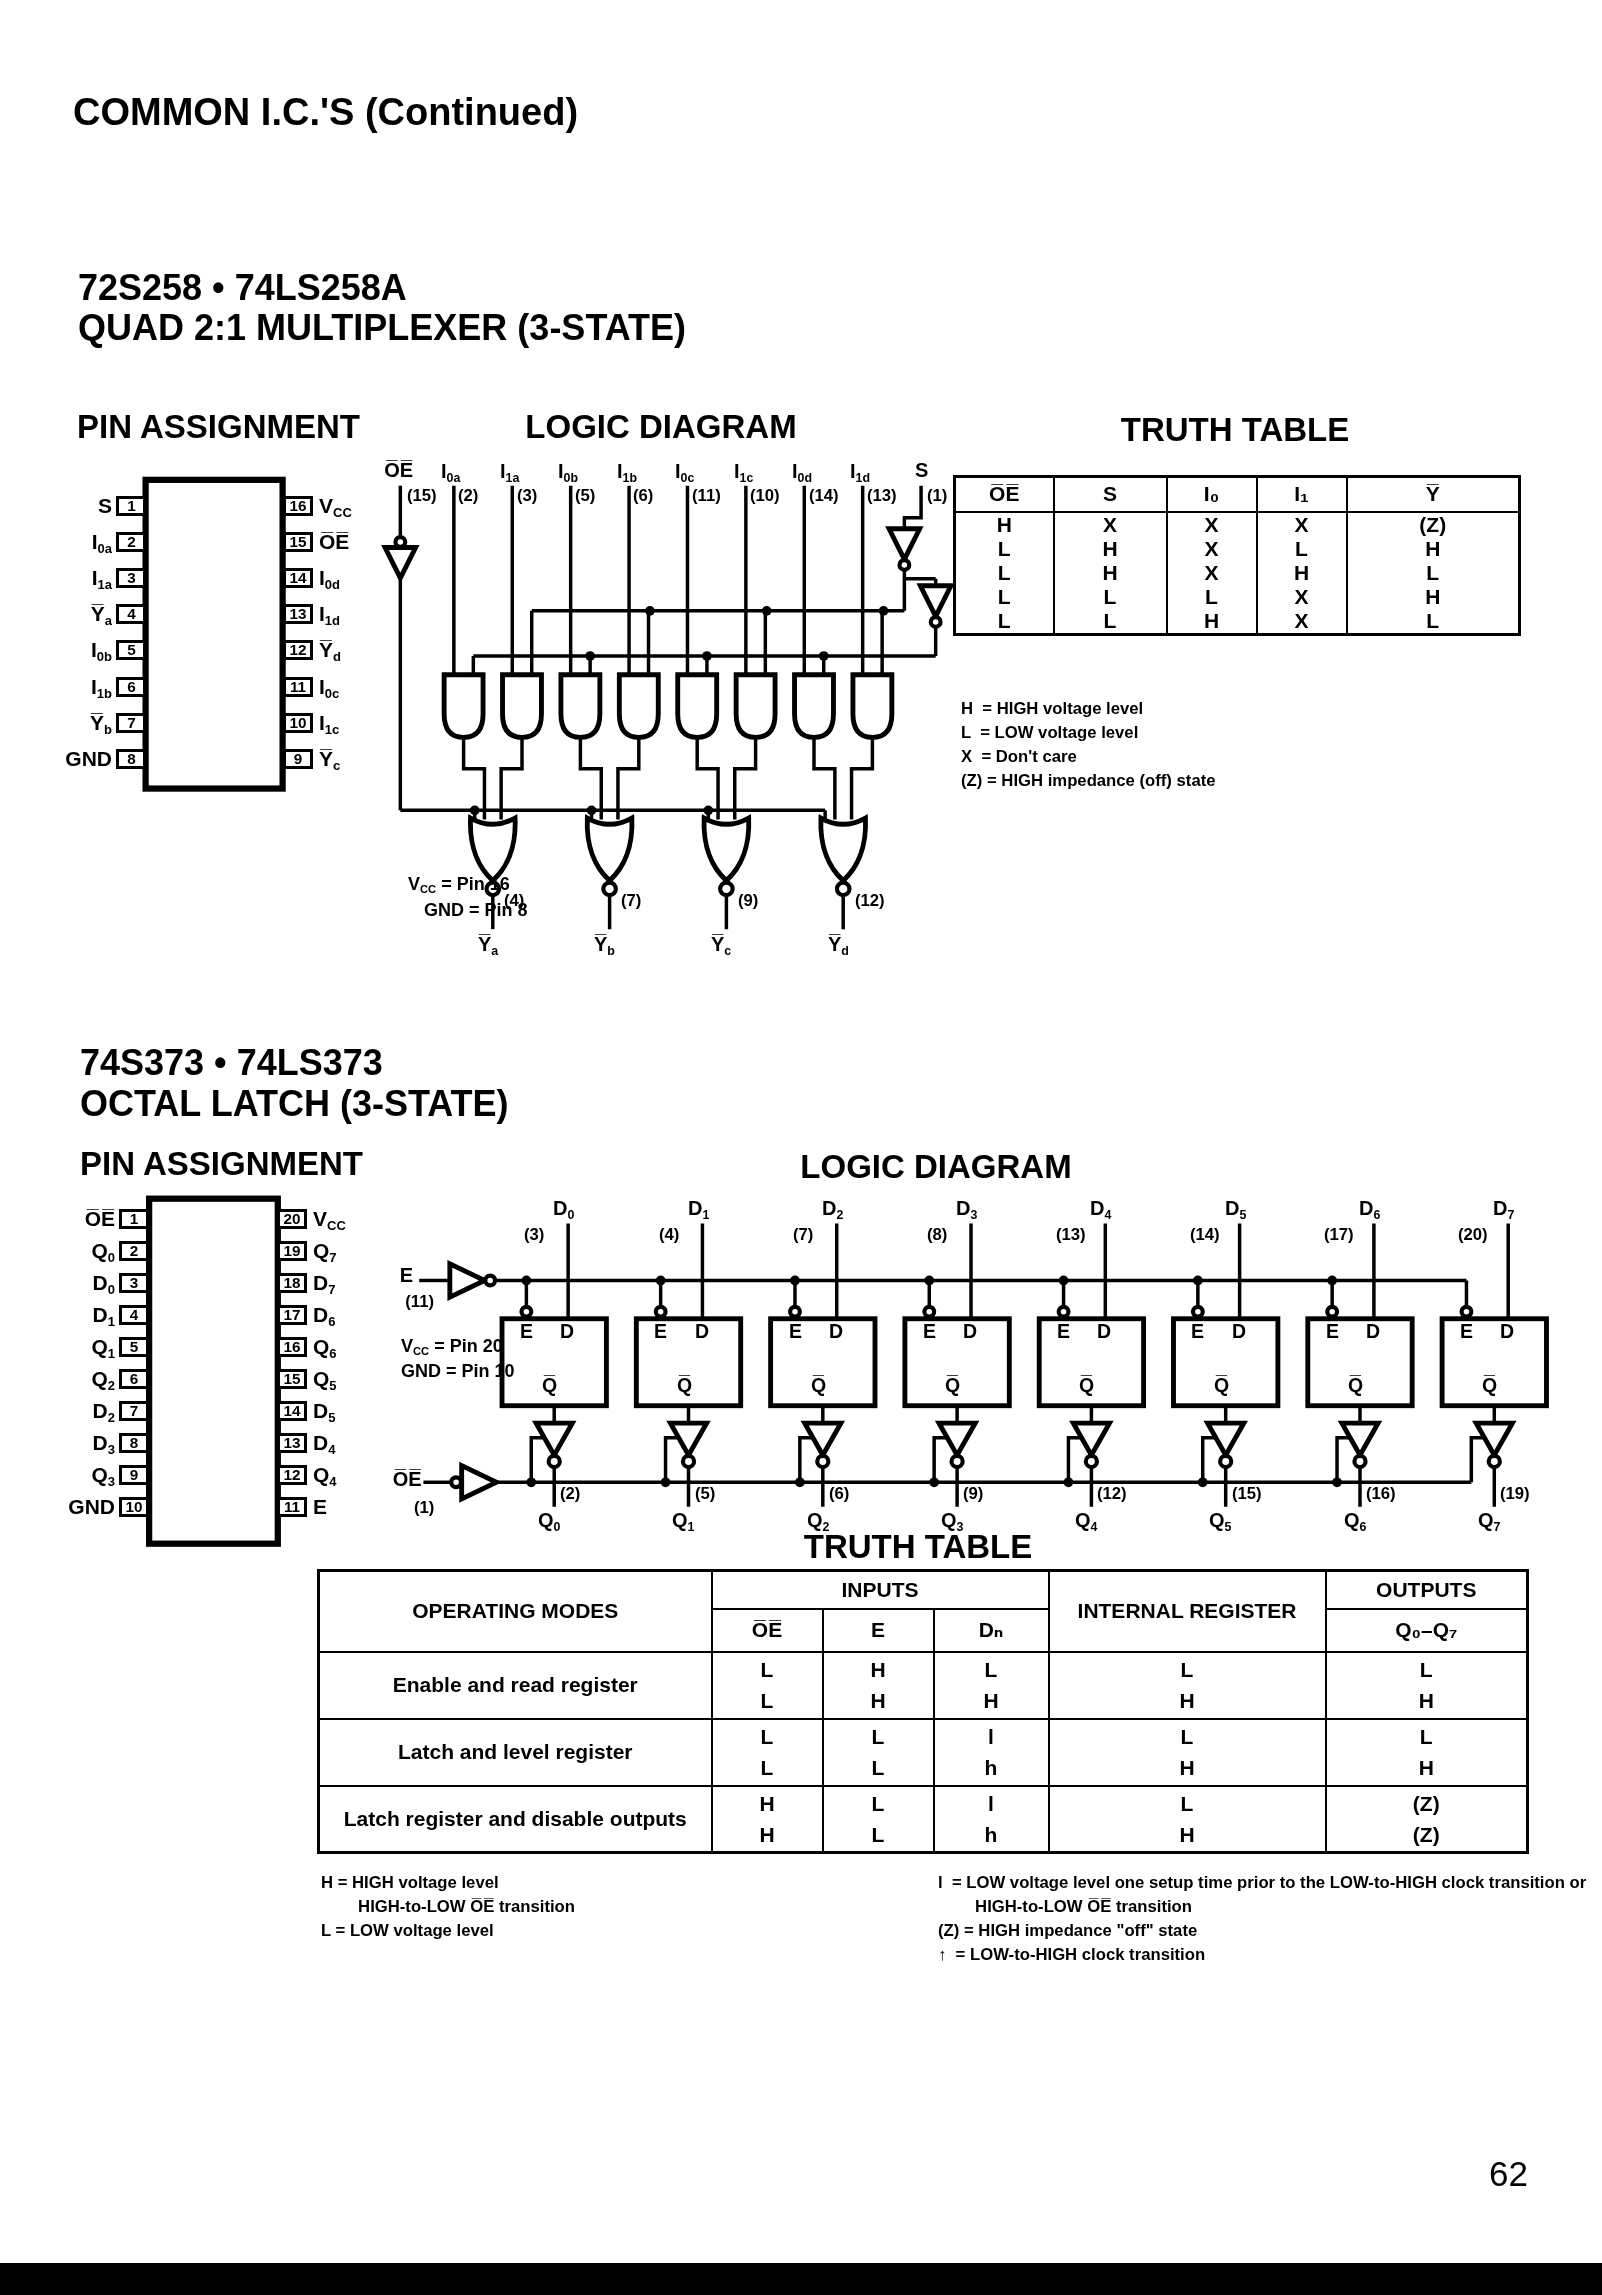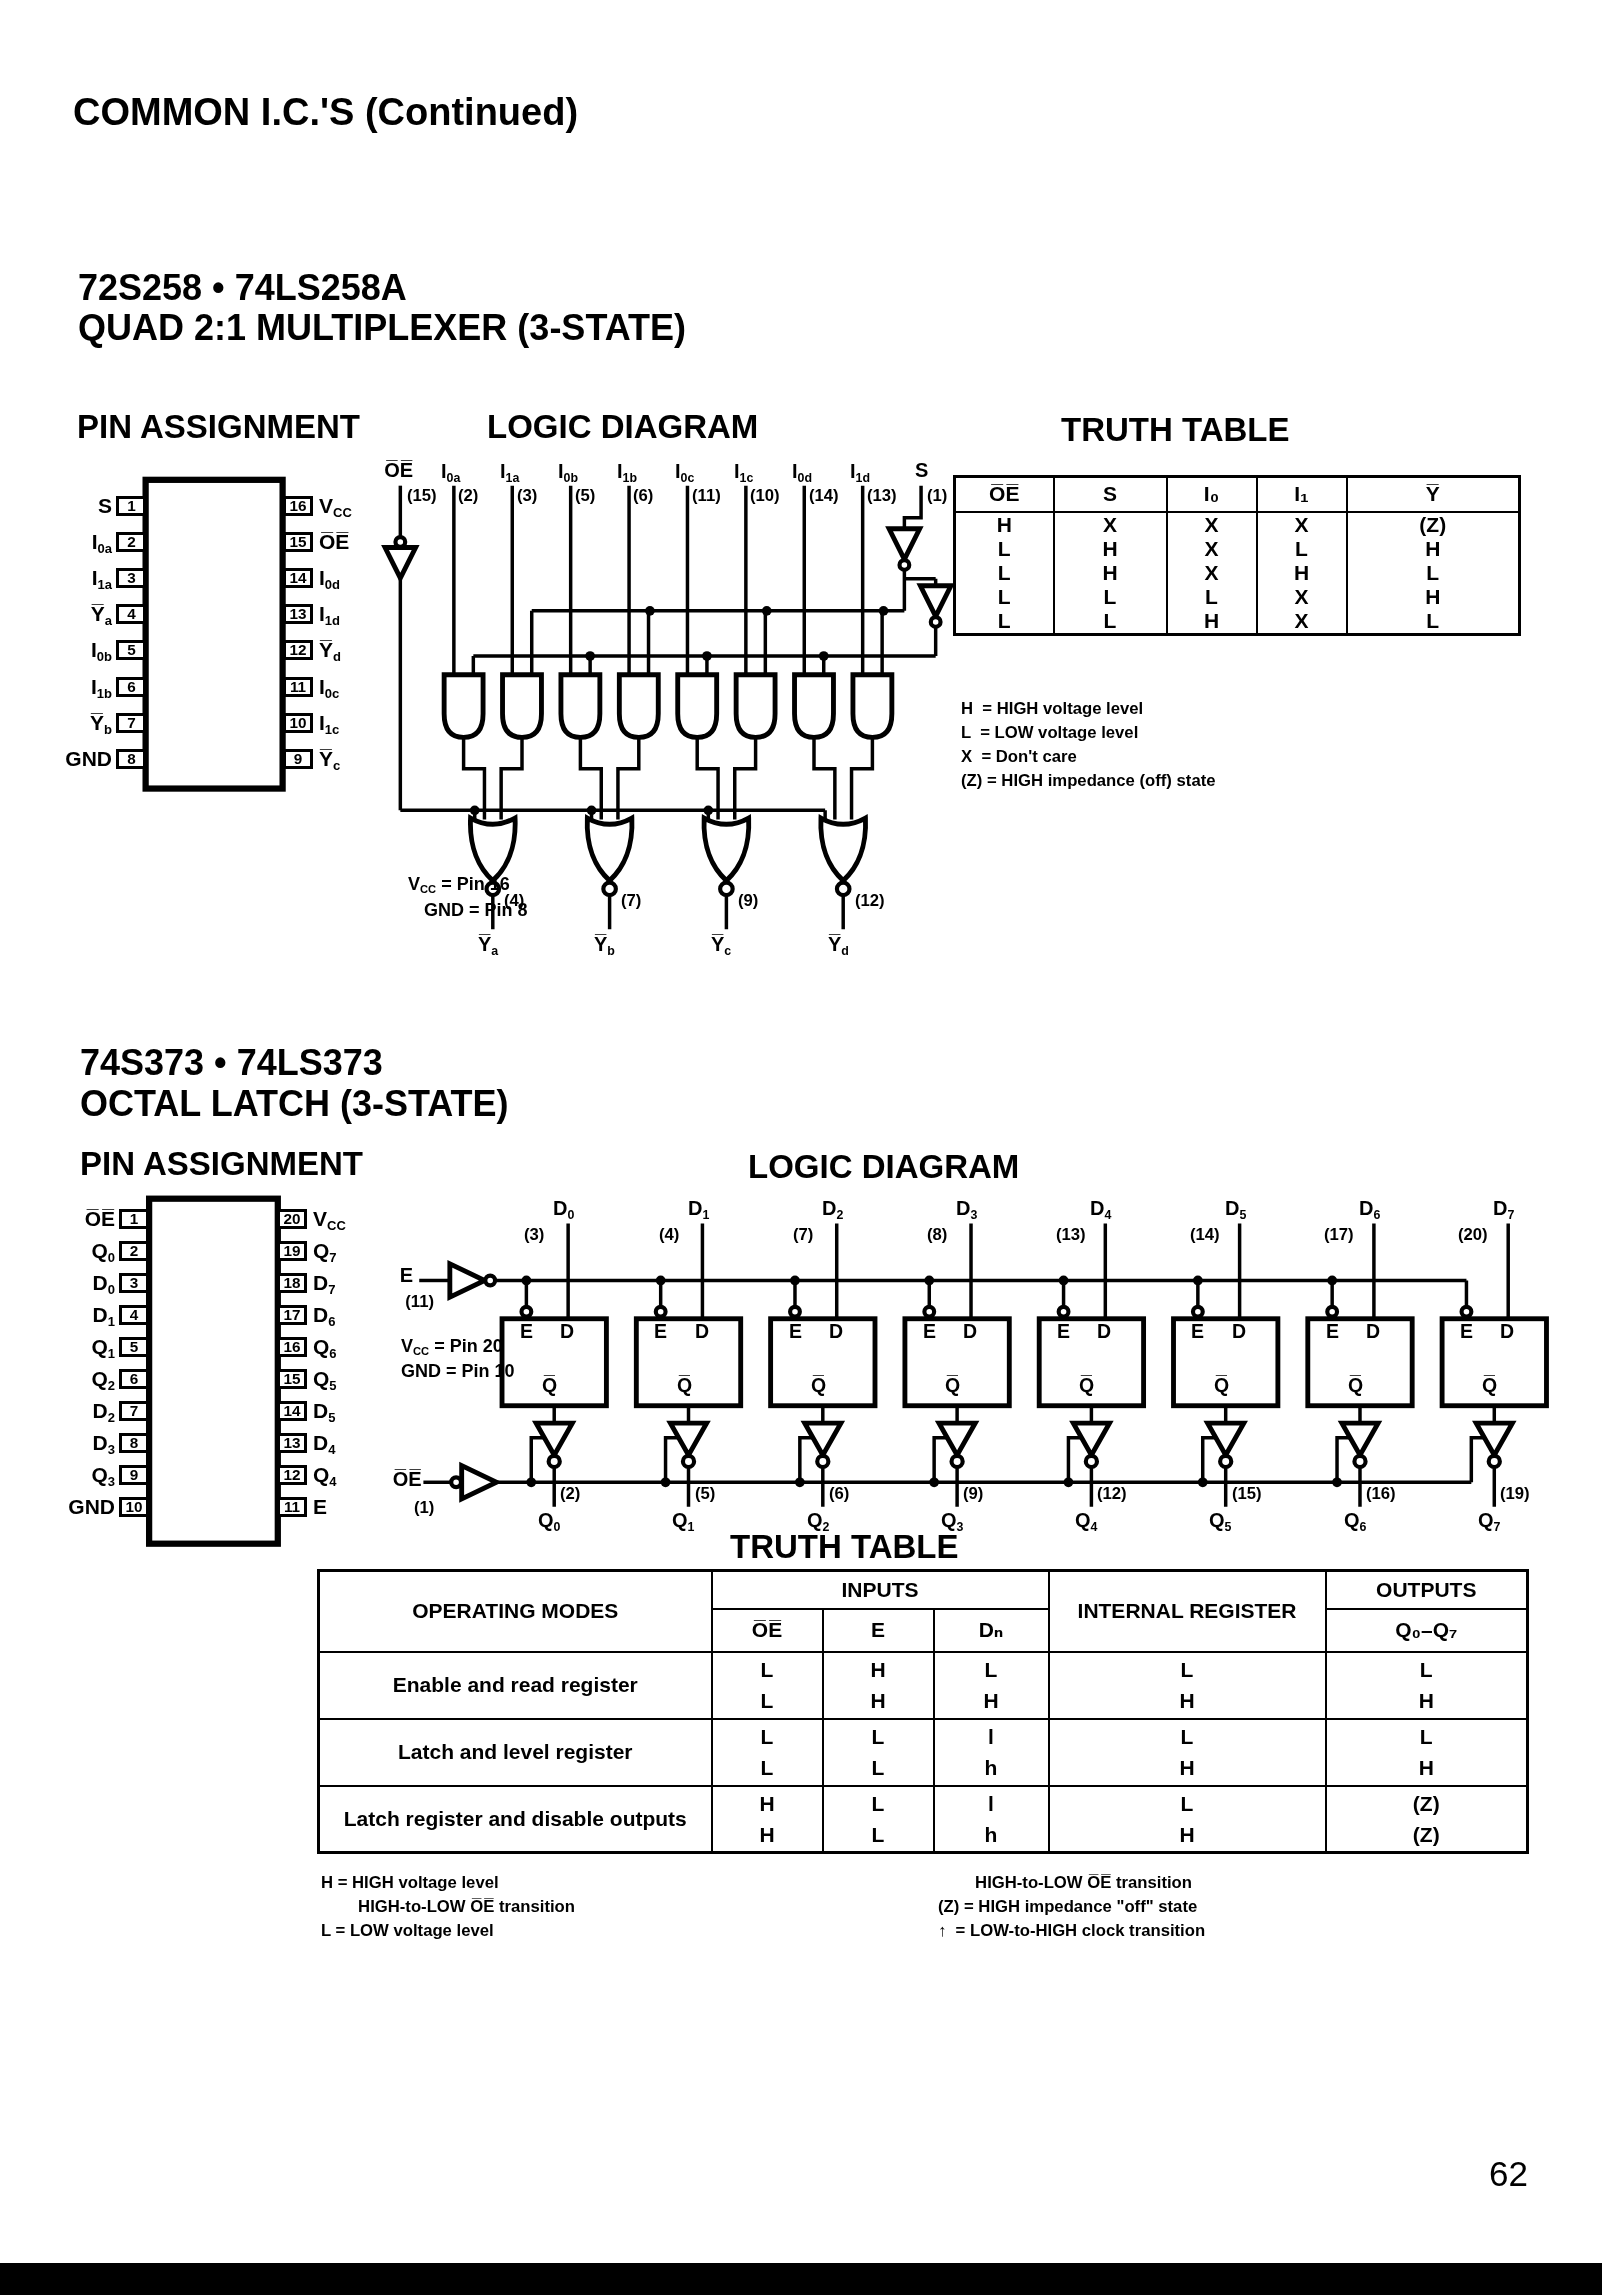--- a/index.html
+++ b/index.html
@@ -2,21 +2,21 @@
 <html style="font-size:11px"><head>
 <meta charset="utf-8">
 <style>
   html,body{margin:0;padding:0}
   body{width:1603px;height:2295px;position:relative;background:#fff;color:#000;
        font-family:"Liberation Sans",ized sans-serif;font-family:"Liberation Sans","DejaVu Sans",sans-serif;overflow:hidden}
   .abs{position:absolute}
   .h1{position:absolute;font:bold 38px/40px "Liberation Sans","DejaVu Sans",sans-serif;white-space:nowrap}
   .ttl{position:absolute;font:bold 36px/40px "Liberation Sans","DejaVu Sans",sans-serif;white-space:nowrap}
   .hd{position:absolute;font:bold 33px/36px "Liberation Sans","DejaVu Sans",sans-serif;white-space:nowrap}
-  .hdc{text-align:left;white-space:nowrap}
+  .hdc{text-align:center;white-space:nowrap}
   .plab{position:absolute;font:bold 21px/24px "Liberation Sans","DejaVu Sans",sans-serif;white-space:nowrap}
   .plab sub,.sig sub,.note sub{font-size:0.62em;vertical-align:-0.3em}
   .plab-l{right:277px;text-align:right}
   .plab-l2{right:288px;text-align:right}
   .pbox{position:absolute;width:24px;height:14px;border:3.5px solid #000;background:#fff;
         font:bold 15.3px/14.6px "Liberation Sans","DejaVu Sans",sans-serif;text-align:center}
   .sig{position:absolute;font:bold 20px/22px "Liberation Sans","DejaVu Sans",sans-serif;white-space:nowrap}
   .pnum{position:absolute;font:bold 16.7px/18px "Liberation Sans","DejaVu Sans",sans-serif;white-space:nowrap}
   .note{position:absolute;font:bold 18px/21px "Liberation Sans","DejaVu Sans",sans-serif;white-space:nowrap}
   .bx{position:absolute;font:bold 19.5px/21px "Liberation Sans","DejaVu Sans",sans-serif;white-space:nowrap}
@@ -519,20 +519,21 @@
         </td>
   </tr>
 </tbody>
   </table>
 <div class="fnb" style="left:321px;top:1871px">
   <div class="fn">H = HIGH voltage level</div>
   <div class="fn">        HIGH-to-LOW O̅E̅ transition</div>
   <div class="fn">L = LOW voltage level</div>
 </div>
 <div class="fnb" style="left:938px;top:1871px">
+  <div class="fn">l  = LOW voltage level one setup time prior to the LOW-to-HIGH clock transition or</div>
   <div class="fn">        HIGH-to-LOW O̅E̅ transition</div>
   <div class="fn">(Z) = HIGH impedance "off" state</div>
   <div class="fn">↑  = LOW-to-HIGH clock transition</div>
 </div>
 
 <div class="abs" style="left:1489px;top:2155px;font:35px/38px 'Liberation Sans','DejaVu Sans',sans-serif">62</div>
 <div class="blackbar"></div>
 
 
 </body></html>

